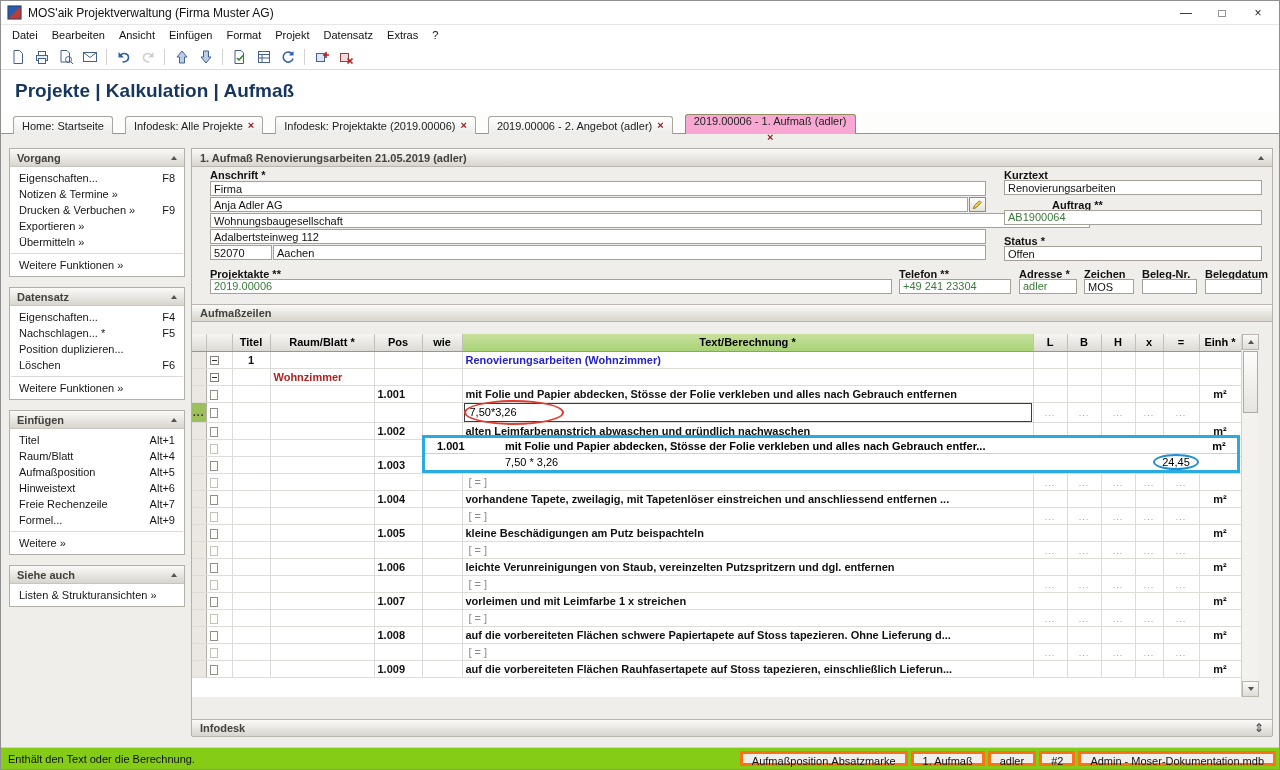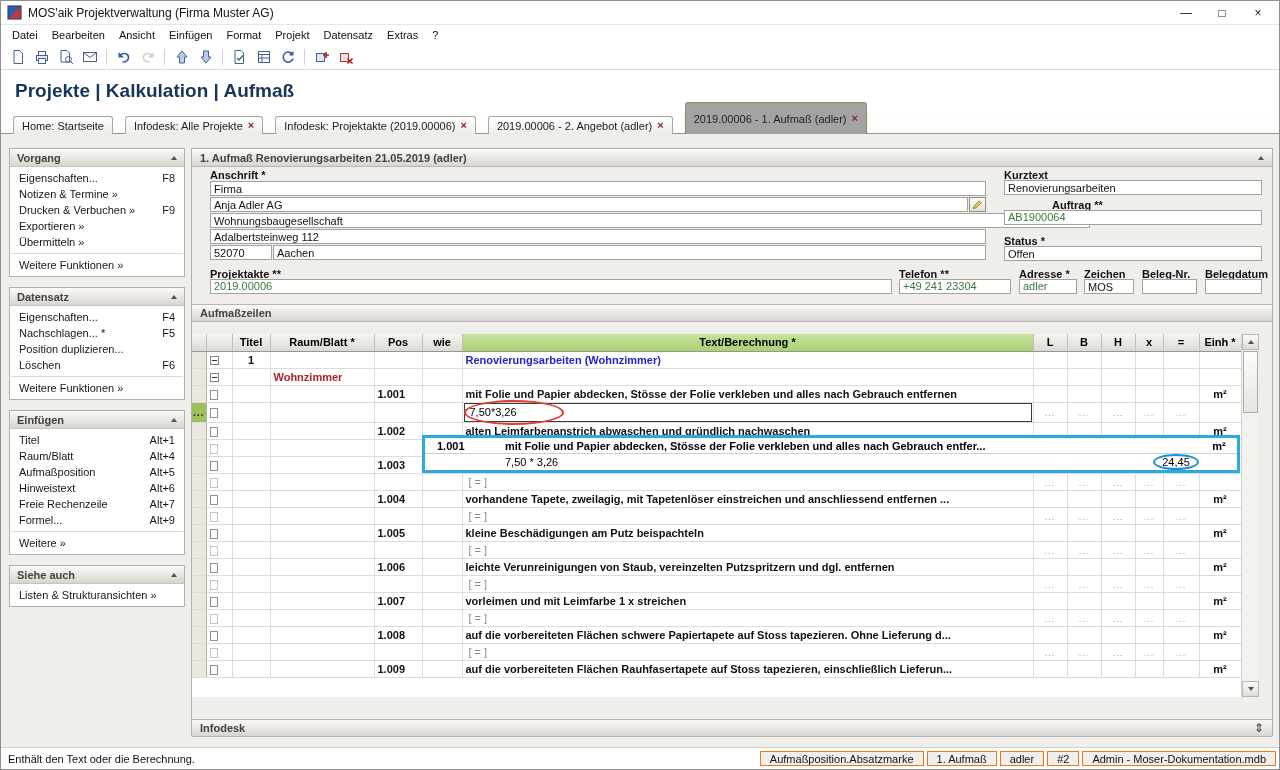--- a/index.html
+++ b/index.html
@@ -22,21 +22,21 @@
   .tb-sep { width:1px; height:16px; background:#d2d2d0; margin:0 4px; }
 
   
   .pagetitle { height:42px; background:#fff; display:flex; align-items:center; padding-left:14px; font-size:19px; font-weight:bold; color:#17365e; }
 
   
   .tabbar { height:22px; background:#fdfdfc; display:flex; align-items:flex-end; padding-left:12px; border-bottom:1px solid #97958f; }
   .tab { height:18px; display:flex; align-items:center; gap:5px; padding:0 8px; font-size:11px; color:#222;
          background:linear-gradient(#ffffff,#ececea); border:1px solid #a8a6a0; border-bottom:none;
          border-radius:3px 3px 0 0; margin-right:12px; position:relative; top:1px; white-space:nowrap; }
-  .tab.active { background:#a3a3a3; border-color:#8e8c60; height:32px; z-index:2; }
+  .tab.active { background:#f9a8d4; border-color:#8e8c60; height:20px; z-index:2;flex-direction:column; }
   .tab-close { color:#8d2020; font-weight:bold; font-size:11px; line-height:1; }
 
   
   .content { position:absolute; top:133px; left:0; right:0; bottom:22px; padding:14px 8px 0 8px; display:flex; gap:6px; align-items:flex-start; }
 
   
   .sidebar { width:176px; flex:none; font-size:11px; }
   .side-section { border:1px solid #b3b0aa; background:#fff; margin-bottom:10px; }
   .side-header { height:18px; background:linear-gradient(#fbfaf8,#d8d5ce); display:flex; align-items:center; justify-content:space-between; padding:0 7px; font-weight:bold; color:#44423c; border-bottom:1px solid #c8c5bf; }
   .side-body { padding:3px 0 3px 0; }
@@ -104,23 +104,23 @@
   .co-res { width:96px; text-align:right; padding-right:2px; }
   .blue-ellipse { display:inline-block; min-width:46px; text-align:center; border:2px solid #1e8fd5; border-radius:50%; padding:0 6px; height:16px; line-height:12px; font-size:11px; }
 
   
   .vscroll { position:absolute; left:1049px; top:0; width:17px; height:363px; background:#f3f2ef; border-left:1px solid #d4d2cc; }
   .vs-btn { position:absolute; left:0; width:17px; height:16px; background:linear-gradient(#fbfaf8,#dedcd6); border:1px solid #b9b6b0; display:flex; align-items:center; justify-content:center; }
   .vs-up { top:0; } .vs-down { bottom:0; }
   .vs-thumb { position:absolute; left:1px; top:17px; width:15px; height:62px; background:linear-gradient(#fdfdfc,#e6e4de); border:1px solid #aeaba5; }
 
   
-  .statusbar { position:absolute; bottom:0; left:0; width:100%; height:22px; background:#ffffff; border-top:1px solid #d3d1cc; display:flex; align-items:center; font-size:11px; padding:0 3px; }
+  .statusbar { position:absolute; bottom:0; left:0; width:100%; height:22px; background:#84cc16; border-top:1px solid #d3d1cc; display:flex; align-items:center; font-size:11px; padding:0 3px; }
   .sb-hint { flex:1; padding-left:4px; color:#111; }
-  .sb-seg { border:1px solid #f97316; height:15px; line-height:15px; padding:0 9px; margin-left:3px; background:#f0efec; color:#111; white-space:nowrap; }
+  .sb-seg { border:3px solid #f97316; height:15px; line-height:15px; padding:0 9px; margin-left:3px; background:#f0efec; color:#111; white-space:nowrap; }
 
   svg { display:block; }
 </style>
 </head>
 <body>
 
 <div class="app">
 
   <div class="titlebar">
     <span>

